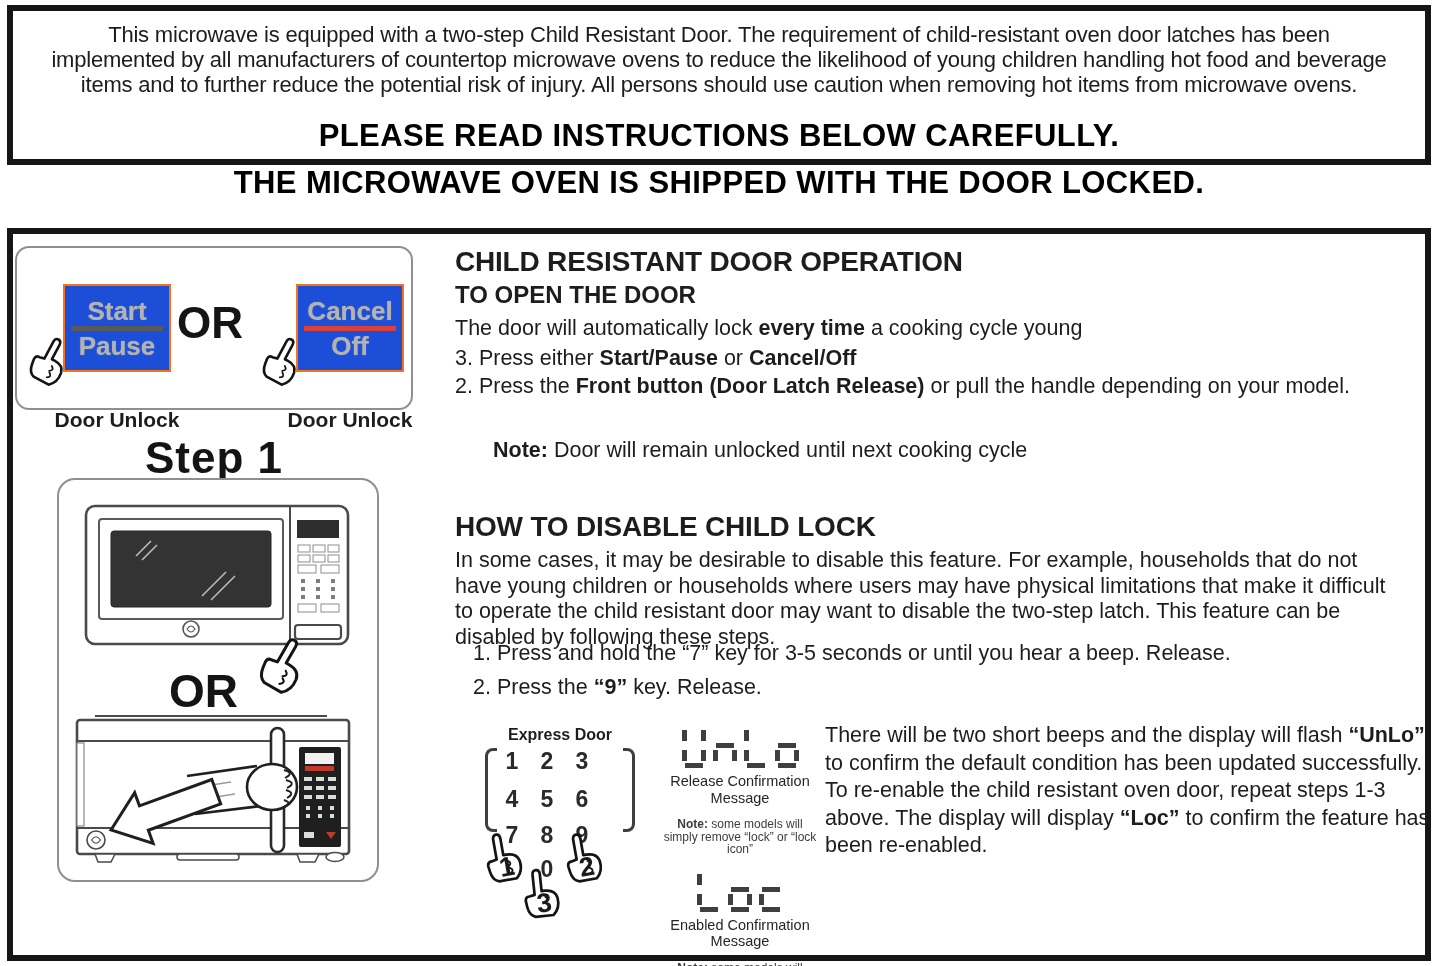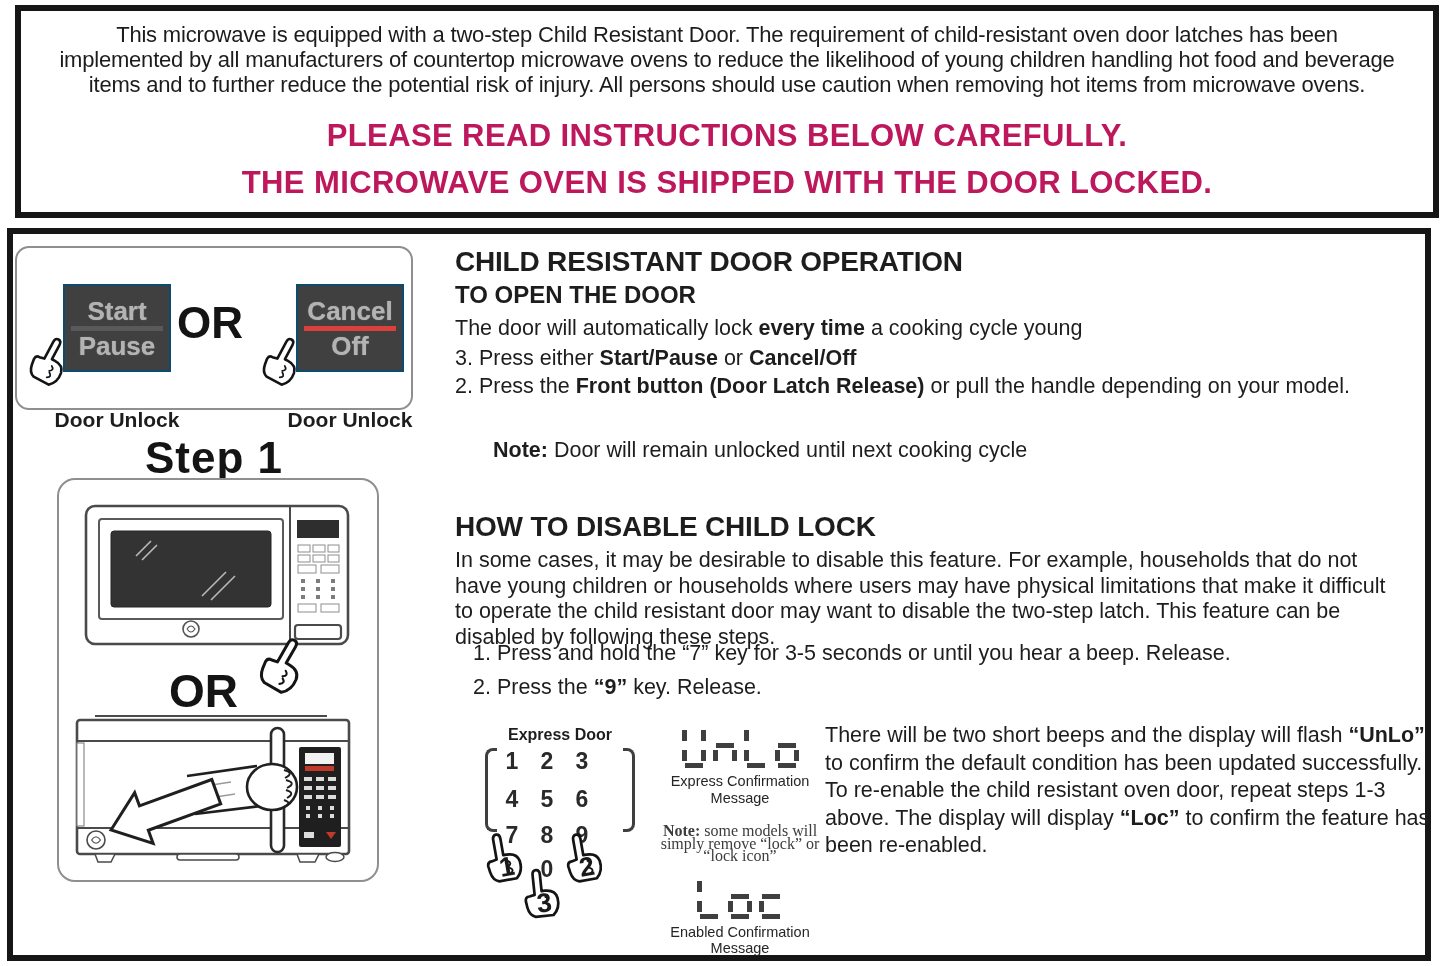--- a/index.html
+++ b/index.html
@@ -1,35 +1,35 @@
 <!DOCTYPE html>
 <html><head>
 <meta charset="utf-8">
 <style>
   html,body{margin:0;padding:0;background:#e8e8e8;}
   .page{position:relative;width:1445px;height:966px;background:#ffffff;overflow:hidden;
         font-family:"Liberation Sans",sans-serif;color:#1d1d1d;}
   .box{position:absolute;box-sizing:border-box;border:6px solid #161616;background:#fff;}
-  .top-box{left:7px;top:5px;width:1424px;height:213px;padding-top:9px;margin-left:8px;}
+  .top-box{left:7px;top:5px;width:1424px;height:160px;padding-top:9px;}
   .main-box{left:7px;top:228px;width:1424px;height:733px;}
   .intro-par{width:1345px;margin:2px auto 0;text-align:center;font-size:22px;line-height:25px;
              letter-spacing:-0.2px;color:#1c1c1c;}
-  .warn{ text-align:center;font-weight:bold;font-size:31px;letter-spacing:0.4px;color:#be185d;margin:0;}
+  .warn{ text-align:center;font-weight:bold;font-size:31px;letter-spacing:0.4px;color:#000000;margin:0;}
   .warn.w1{margin-top:21px;}
   .warn.w2{margin-top:11px;}
   
   .panel{position:absolute;box-sizing:border-box;border:2px solid #8f8f8f;background:#fff;}
   .panel-step1{left:2px;top:12px;width:398px;height:164px;border-radius:14px;}
   .panel-step2{left:44px;top:244px;width:322px;height:404px;border-radius:18px;}
   .step-label{position:absolute;text-align:center;font-weight:bold;font-size:44px;color:#141414;letter-spacing:1px;}
   .step1-label{left:2px;top:199px;width:398px;}
   .step2-label{left:44px;top:658px;width:322px;}
   .btn-illus{position:absolute;width:108px;height:88px;}
   .btn1{left:46px;top:36px;} .btn2{left:279px;top:36px;}
-  .btn-face{box-sizing:border-box;width:108px;height:88px;border:2px solid #0c4a6e;background:#404040;
+  .btn-face{box-sizing:border-box;width:108px;height:88px;border:2px solid #f97316;background:#1d4ed8;
             display:flex;flex-direction:column;justify-content:center;align-items:center;}
   .btn-word{font-weight:bold;font-size:26px;color:#b3b3b3;line-height:28px;
             text-shadow:0 0 1px #9a9a9a;}
   .btn-line{width:92px;height:5px;margin:1px 0;}
   .btn-caption{position:absolute;top:124px;left:-24px;width:156px;text-align:center;
                font-weight:bold;font-size:21px;color:#1d1d1d;}
   .or-label{position:absolute;font-weight:bold;color:#141414;}
   .or-step1{left:160px;top:50px;font-size:44px;}
   .or-step2{left:110px;top:184px;font-size:46px;}
   .hand{position:absolute;pointer-events:none;}
@@ -60,21 +60,21 @@
   .bracket{position:absolute;width:12px;height:84px;top:22px;box-sizing:border-box;
            border-top:3px solid #3f3f3f;border-bottom:3px solid #3f3f3f;}
   .bracket.bl{left:10px;border-left:3px solid #3f3f3f;border-radius:8px 0 0 8px;}
   .bracket.br{left:148px;border-right:3px solid #3f3f3f;border-radius:0 8px 8px 0;}
   .kp-hand{position:absolute;width:48px;height:58px;}
   .kp-hand .num{position:absolute;left:17px;top:22px;font-size:27px;font-weight:bold;color:#1a1a1a;}
   
   .displays{left:637px;top:494px;width:180px;text-align:center;}
   .seg-wrap{display:flex;justify-content:center;margin:0 0 5px 0;}
   .disp-caption{font-size:14.5px;line-height:16.5px;color:#262626;}
-  .disp-note{font-size:16px;line-height:12.5px;color:#3c3c3c;width:160px;margin:19px auto 0;font-family:Liberation Serif, serif;}
+  .disp-note{font-size:12px;line-height:12.5px;color:#3c3c3c;width:160px;margin:12px auto 0;}
   .disp-group{margin-bottom:13px;}
   .disp-group.second{margin-top:16px;}
 </style>
 </head>
 <body>
 
 <svg width="0" height="0" style="position:absolute">
   <defs>
     <g id="point-hand">
       <path d="M15 26 L15 7 Q15 2.5 18.5 2.5 Q22 2.5 22 7 L22 23 L25 23 Q35 23 36.5 31 Q38 41 31 47 L14 47 Q8 45 6.8 37 L6 31 Q6 27 10 27 Z" fill="#ffffff" stroke="#141414" stroke-width="2.6" stroke-linejoin="round"></path>
@@ -279,21 +279,21 @@
               <rect x="34" y="15" width="18" height="5" fill="#3f3f3f"></rect>
               <rect x="65" y="35" width="18" height="5" fill="#3f3f3f"></rect>
               <rect x="62" y="22" width="5" height="11" fill="#3f3f3f"></rect>
               <rect x="62" y="2" width="5" height="11" fill="#3f3f3f"></rect>
               <rect x="112" y="22" width="5" height="11" fill="#3f3f3f"></rect>
               <rect x="96" y="35" width="18" height="5" fill="#3f3f3f"></rect>
               <rect x="93" y="22" width="5" height="11" fill="#3f3f3f"></rect>
               <rect x="96" y="15" width="18" height="5" fill="#3f3f3f"></rect>
             </svg>
           </div>
-        <div class="disp-caption">Express Confirmation</div>
+        <div class="disp-caption">Release Confirmation</div>
         <div class="disp-caption">Message</div>
         <div class="disp-note"><strong>Note:</strong><span> some models will simply remove “lock” or “lock icon”</span></div>
       </div>
       <div class="disp-group second">
         <div class="seg-wrap">
             <svg width="86" height="40">
               <rect x="3" y="35" width="18" height="5" fill="#3f3f3f"></rect>
               <rect x="0" y="22" width="5" height="11" fill="#3f3f3f"></rect>
               <rect x="0" y="2" width="5" height="11" fill="#3f3f3f"></rect>
               <rect x="50" y="22" width="5" height="11" fill="#3f3f3f"></rect>

